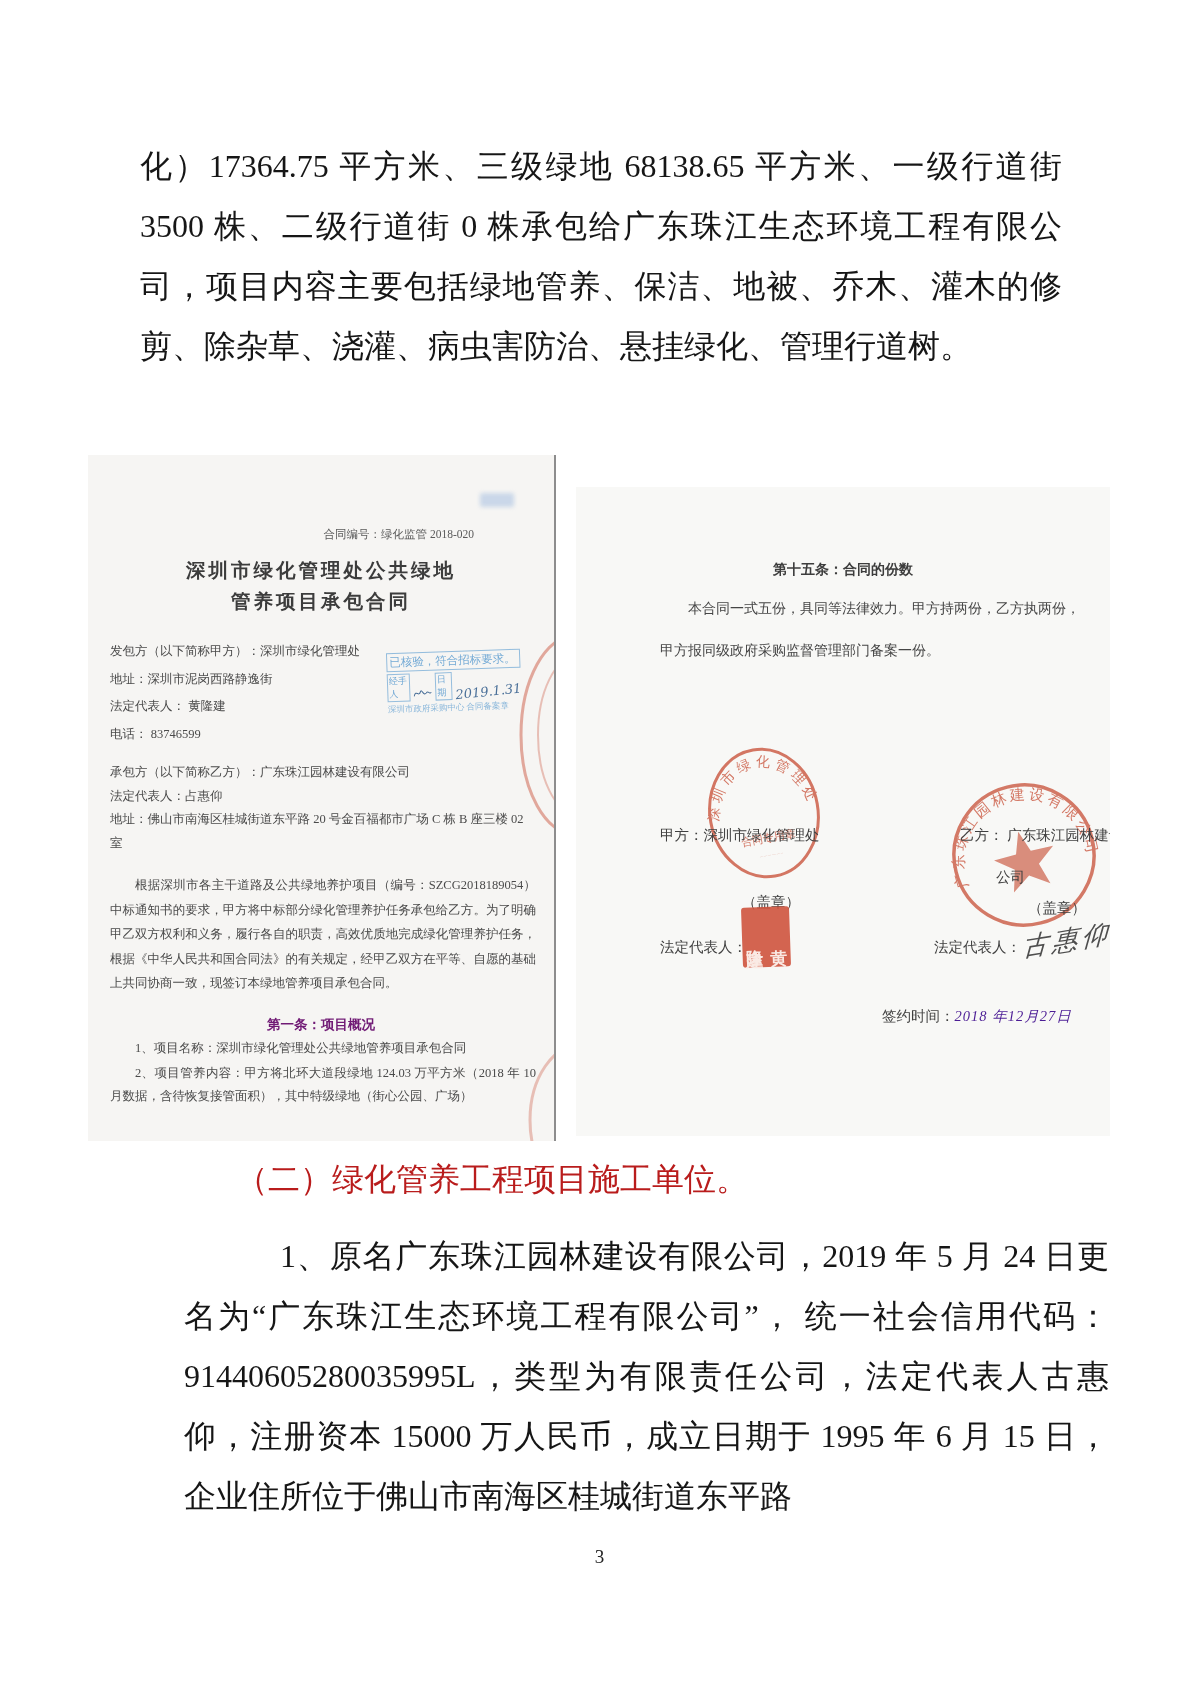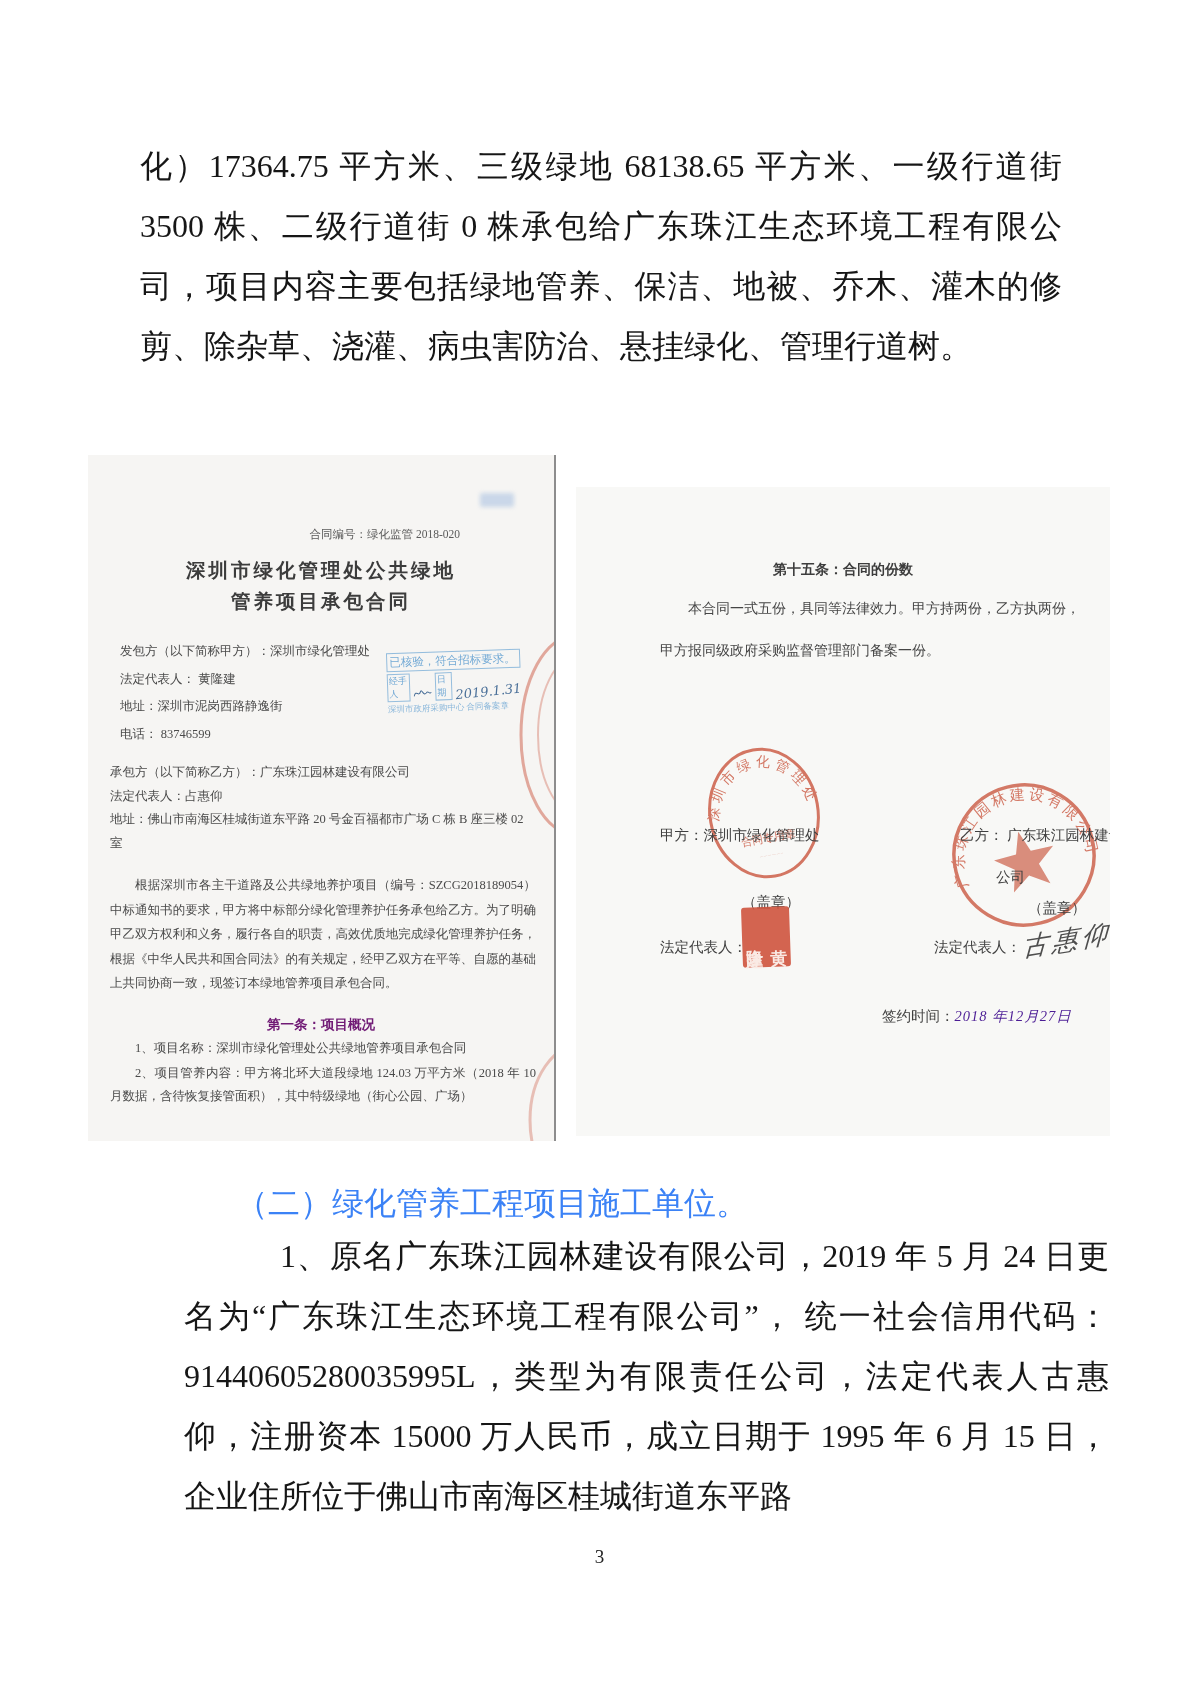--- a/index.html
+++ b/index.html
@@ -3,38 +3,38 @@
 <meta charset="utf-8">
 <style>
   html,body{margin:0;padding:0;background:#ffffff;}
   .page{position:relative;width:1199px;height:1696px;background:#ffffff;overflow:hidden;
         font-family:"Liberation Serif","DejaVu Serif",serif;color:#141414;}
 
   
   .intro{position:absolute;left:140px;top:136px;width:922px;font-size:32px;line-height:60px;
          text-align:justify;text-justify:inter-character;color:#161616;}
   .sec2-head{position:absolute;left:140px;top:1158px;width:922px;padding-left:96px;
-             font-size:32px;color:#3b82f6;box-sizing:border-box;margin-top:24px;}
+             font-size:32px;color:#b91c1c;box-sizing:border-box;}
   .sec2-p{position:absolute;left:140px;top:1226px;width:925px;font-size:32px;line-height:60px;
           text-align:justify;text-justify:inter-character;text-indent:3em;color:#161616;margin-left:44px;}
   .page-num{position:absolute;left:0;top:1546px;width:100%;text-align:center;font-size:19px;color:#222;}
 
   
   .scan{position:absolute;overflow:hidden;}
   .scan-left{left:88px;top:455px;width:468px;height:686px;background:#f6f5f3;
              border-right:2px solid #8d8d8d;box-sizing:border-box;color:#4a4a4a;}
   .scan-right{left:576px;top:487px;width:534px;height:649px;background:#f8f8f6;color:#454545;}
   .scan div{position:absolute;}
   .ln{font-size:12.5px;white-space:nowrap;}
 
-  .contract-no{left:0;right:94px;top:72px;text-align:right;font-size:11.5px;color:#5a5a5a;}
+  .contract-no{left:0;right:80px;top:72px;text-align:right;font-size:11.5px;color:#5a5a5a;}
   .scan-title{left:0;right:0;top:100px;text-align:center;font-size:19.5px;font-weight:bold;
               letter-spacing:3px;line-height:31px;color:#3c3c3c;}
   .pa-block{left:22px;top:183px;width:430px;line-height:27.5px;}
-  .pa-block div{position:static;margin-left:10px;}
+  .pa-block div{position:static;}
   .pb-block{left:22px;top:306px;width:428px;line-height:23.5px;}
   .pb-block div{position:static;font-size:12.5px;white-space:normal;}
   .scan-body{left:22px;top:418px;width:426px;font-size:12.5px;line-height:24.5px;
              text-align:justify;text-justify:inter-character;text-indent:2em;}
   .art1-head{left:0;right:0;top:561px;text-align:center;font-size:13.5px;font-weight:bold;color:#701a75;}
   .art1-i1{left:22px;top:585px;width:426px;font-size:12.5px;text-indent:2em;}
   .art1-i2{left:22px;top:607px;width:426px;font-size:12.5px;line-height:23px;text-indent:2em;
            text-align:justify;}
 
   
@@ -85,22 +85,22 @@
   <div class="scan scan-left">
     <div class="faint-mark"></div>
     <div class="contract-no">合同编号：绿化监管 2018-020</div>
     <div class="scan-title">
       <div style="position:static">深圳市绿化管理处公共绿地</div>
       <div style="position:static">管养项目承包合同</div>
     </div>
 
     <div class="pa-block">
       <div class="ln">发包方（以下简称甲方）：深圳市绿化管理处</div>
+      <div class="ln">地址：深圳市泥岗西路静逸街</div>
       <div class="ln">法定代表人： 黄隆建</div>
-      <div class="ln">地址：深圳市泥岗西路静逸街</div>
       <div class="ln">电话： 83746599</div>
     </div>
 
     <div class="reg-stamp">
       <div class="reg-l1">已核验，符合招标要求。</div>
       <div class="reg-l2">
         <span class="reg-box">经手人</span>
         <svg width="26" height="16" viewBox="0 0 26 16">
           <path d="M1,12 C4,2 7,14 10,6 C12,1 14,13 18,8 C21,4 23,11 25,7" fill="none" stroke="#38618f" stroke-width="1.4"></path>
         </svg>

